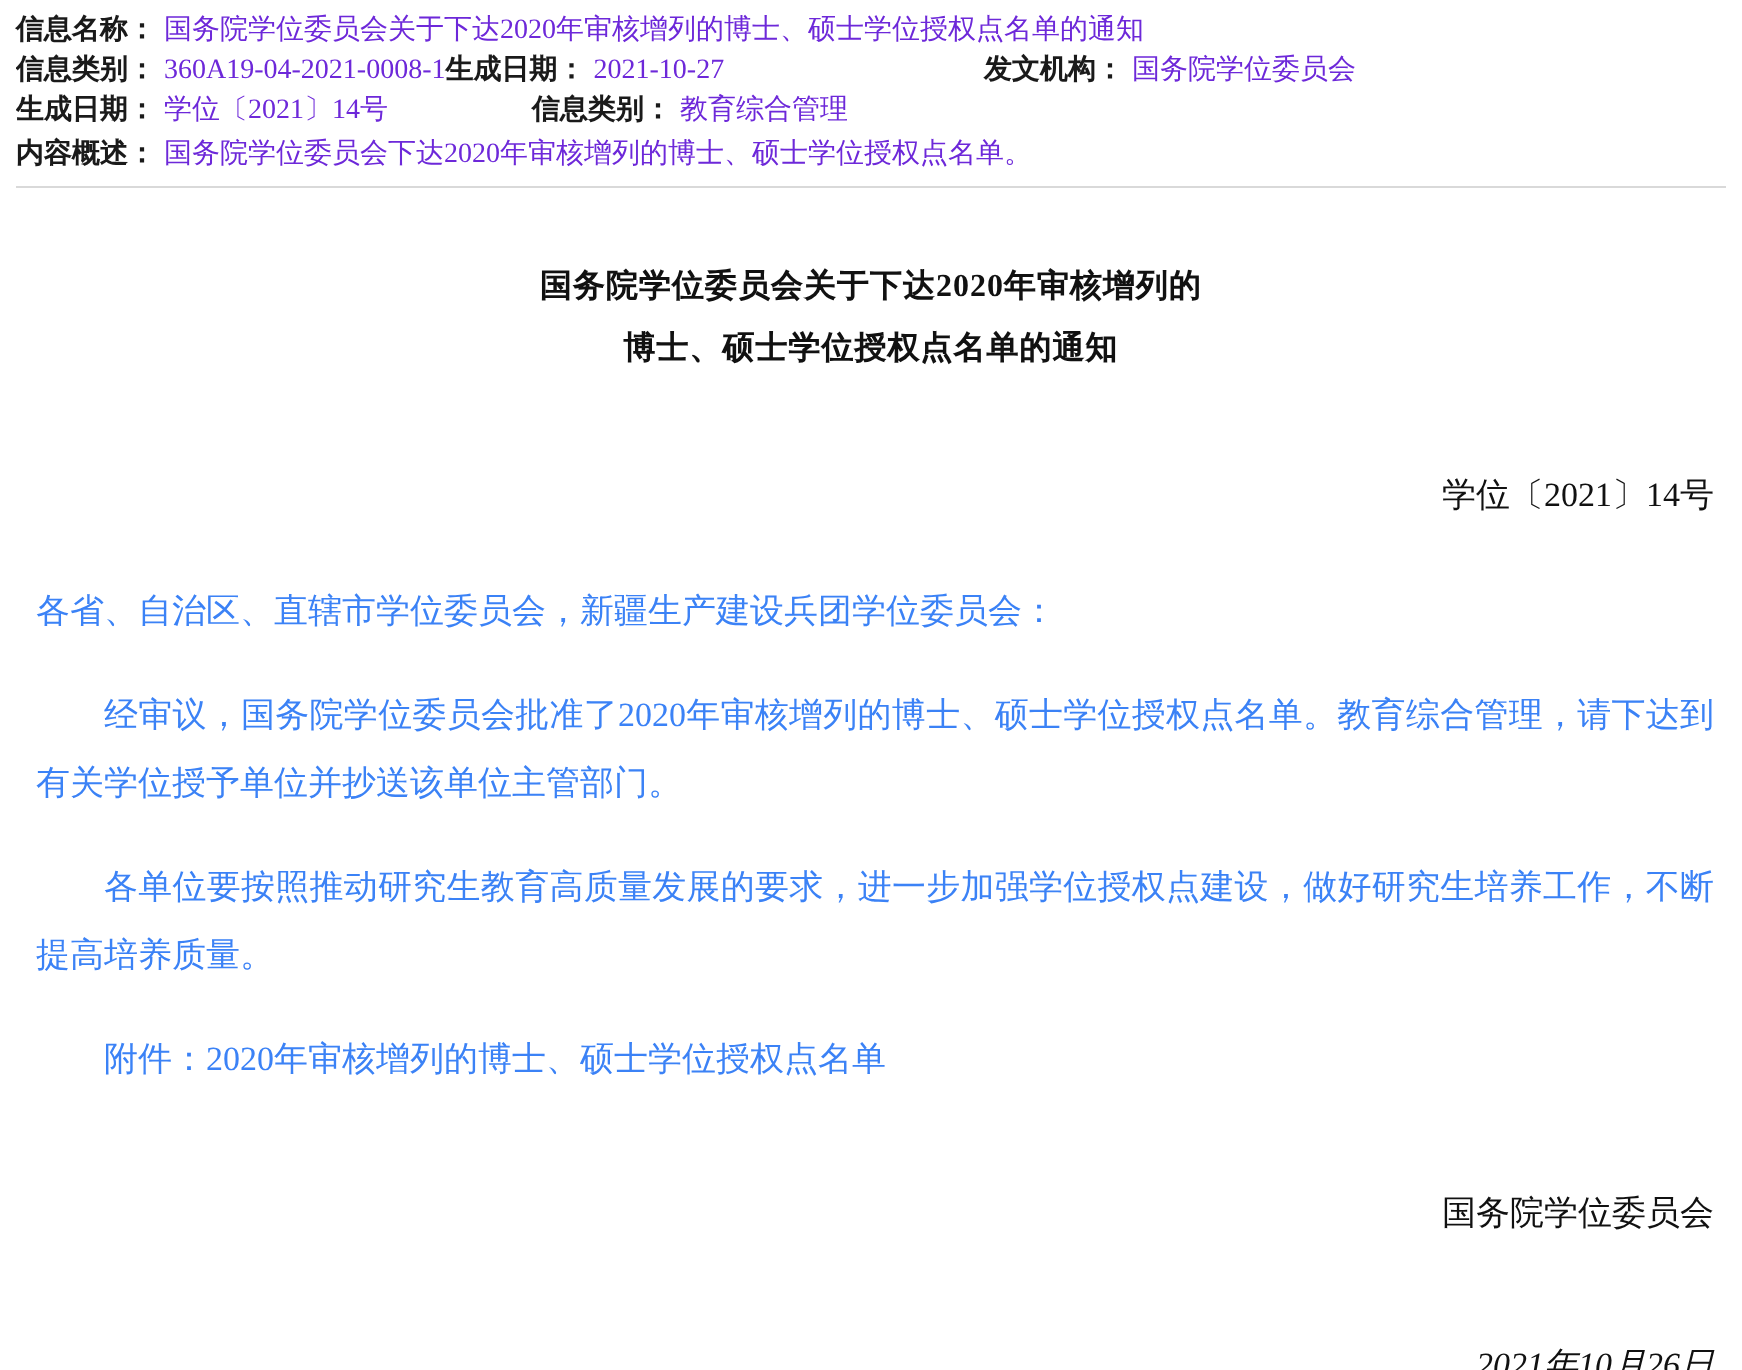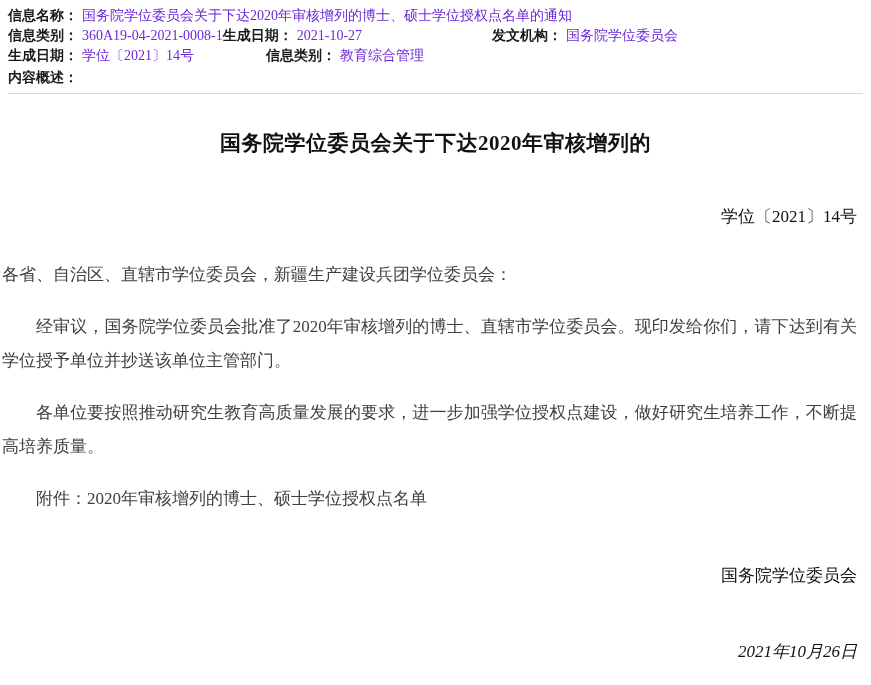--- a/index.html
+++ b/index.html
@@ -66,42 +66,42 @@
     display: flex;
     align-items: center;
     padding-top: 2px;
   }
 
   
   .title-block {
     margin-top: 34px;
     text-align: center;
     font-weight: bold;
-    font-size: 21px;
+    font-size: 16px;
     line-height: 31px;
     color: #111;
     letter-spacing: 0.5px;
   }
 
   
   .docnum {
     margin-top: 46px;
     text-align: right;
     padding-right: 14px;
     font-size: 17px;
     color: #111;
   }
 
   
   .body-text {
     margin-top: 30px;
-    padding: 0 14px 0 2px;
+    padding: 0 14px 0 18px;
     font-size: 17px;
     line-height: 34px;
-    color: #404040;
+    color: #3b82f6;
     text-align: justify;
   }
   .body-text p {
     margin: 0 0 18px 0;
   }
   .indent {
     text-indent: 2em;
   }
   .salutation {
     margin: 0 0 20px 0;
@@ -156,34 +156,36 @@
         <span class="meta-value">学位〔2021〕14号</span>
       </div>
       <div class="meta-cell">
         <span class="meta-label">信息类别：</span>
         <span class="meta-value">教育综合管理</span>
       </div>
     </div>
 
     <div class="meta-summary">
       <span class="meta-label">内容概述：</span>
+      <span class="meta-value">国务院学位委员会下达2020年审核增列的博士、硕士学位授权点名单。</span>
     </div>
 
     <div class="meta-divider"></div>
   </div>
 
   <div class="title-block">
     <div>国务院学位委员会关于下达2020年审核增列的</div>
+    <div>博士、硕士学位授权点名单的通知</div>
   </div>
 
   <div class="docnum">学位〔2021〕14号</div>
 
   <div class="body-text">
     <p class="salutation">各省、自治区、直辖市学位委员会，新疆生产建设兵团学位委员会：</p>
-    <p class="indent">经审议，国务院学位委员会批准了2020年审核增列的博士、直辖市学位委员会。现印发给你们，请下达到有关学位授予单位并抄送该单位主管部门。</p>
+    <p class="indent">经审议，国务院学位委员会批准了2020年审核增列的博士、硕士学位授权点名单。教育综合管理，请下达到有关学位授予单位并抄送该单位主管部门。</p>
     <p class="indent">各单位要按照推动研究生教育高质量发展的要求，进一步加强学位授权点建设，做好研究生培养工作，不断提高培养质量。</p>
     <p class="attachment">附件：2020年审核增列的博士、硕士学位授权点名单</p>
   </div>
 
   <div class="signature">
     <div>国务院学位委员会</div>
     <div class="sign-date">2021年10月26日</div>
   </div>
 
 </div>

